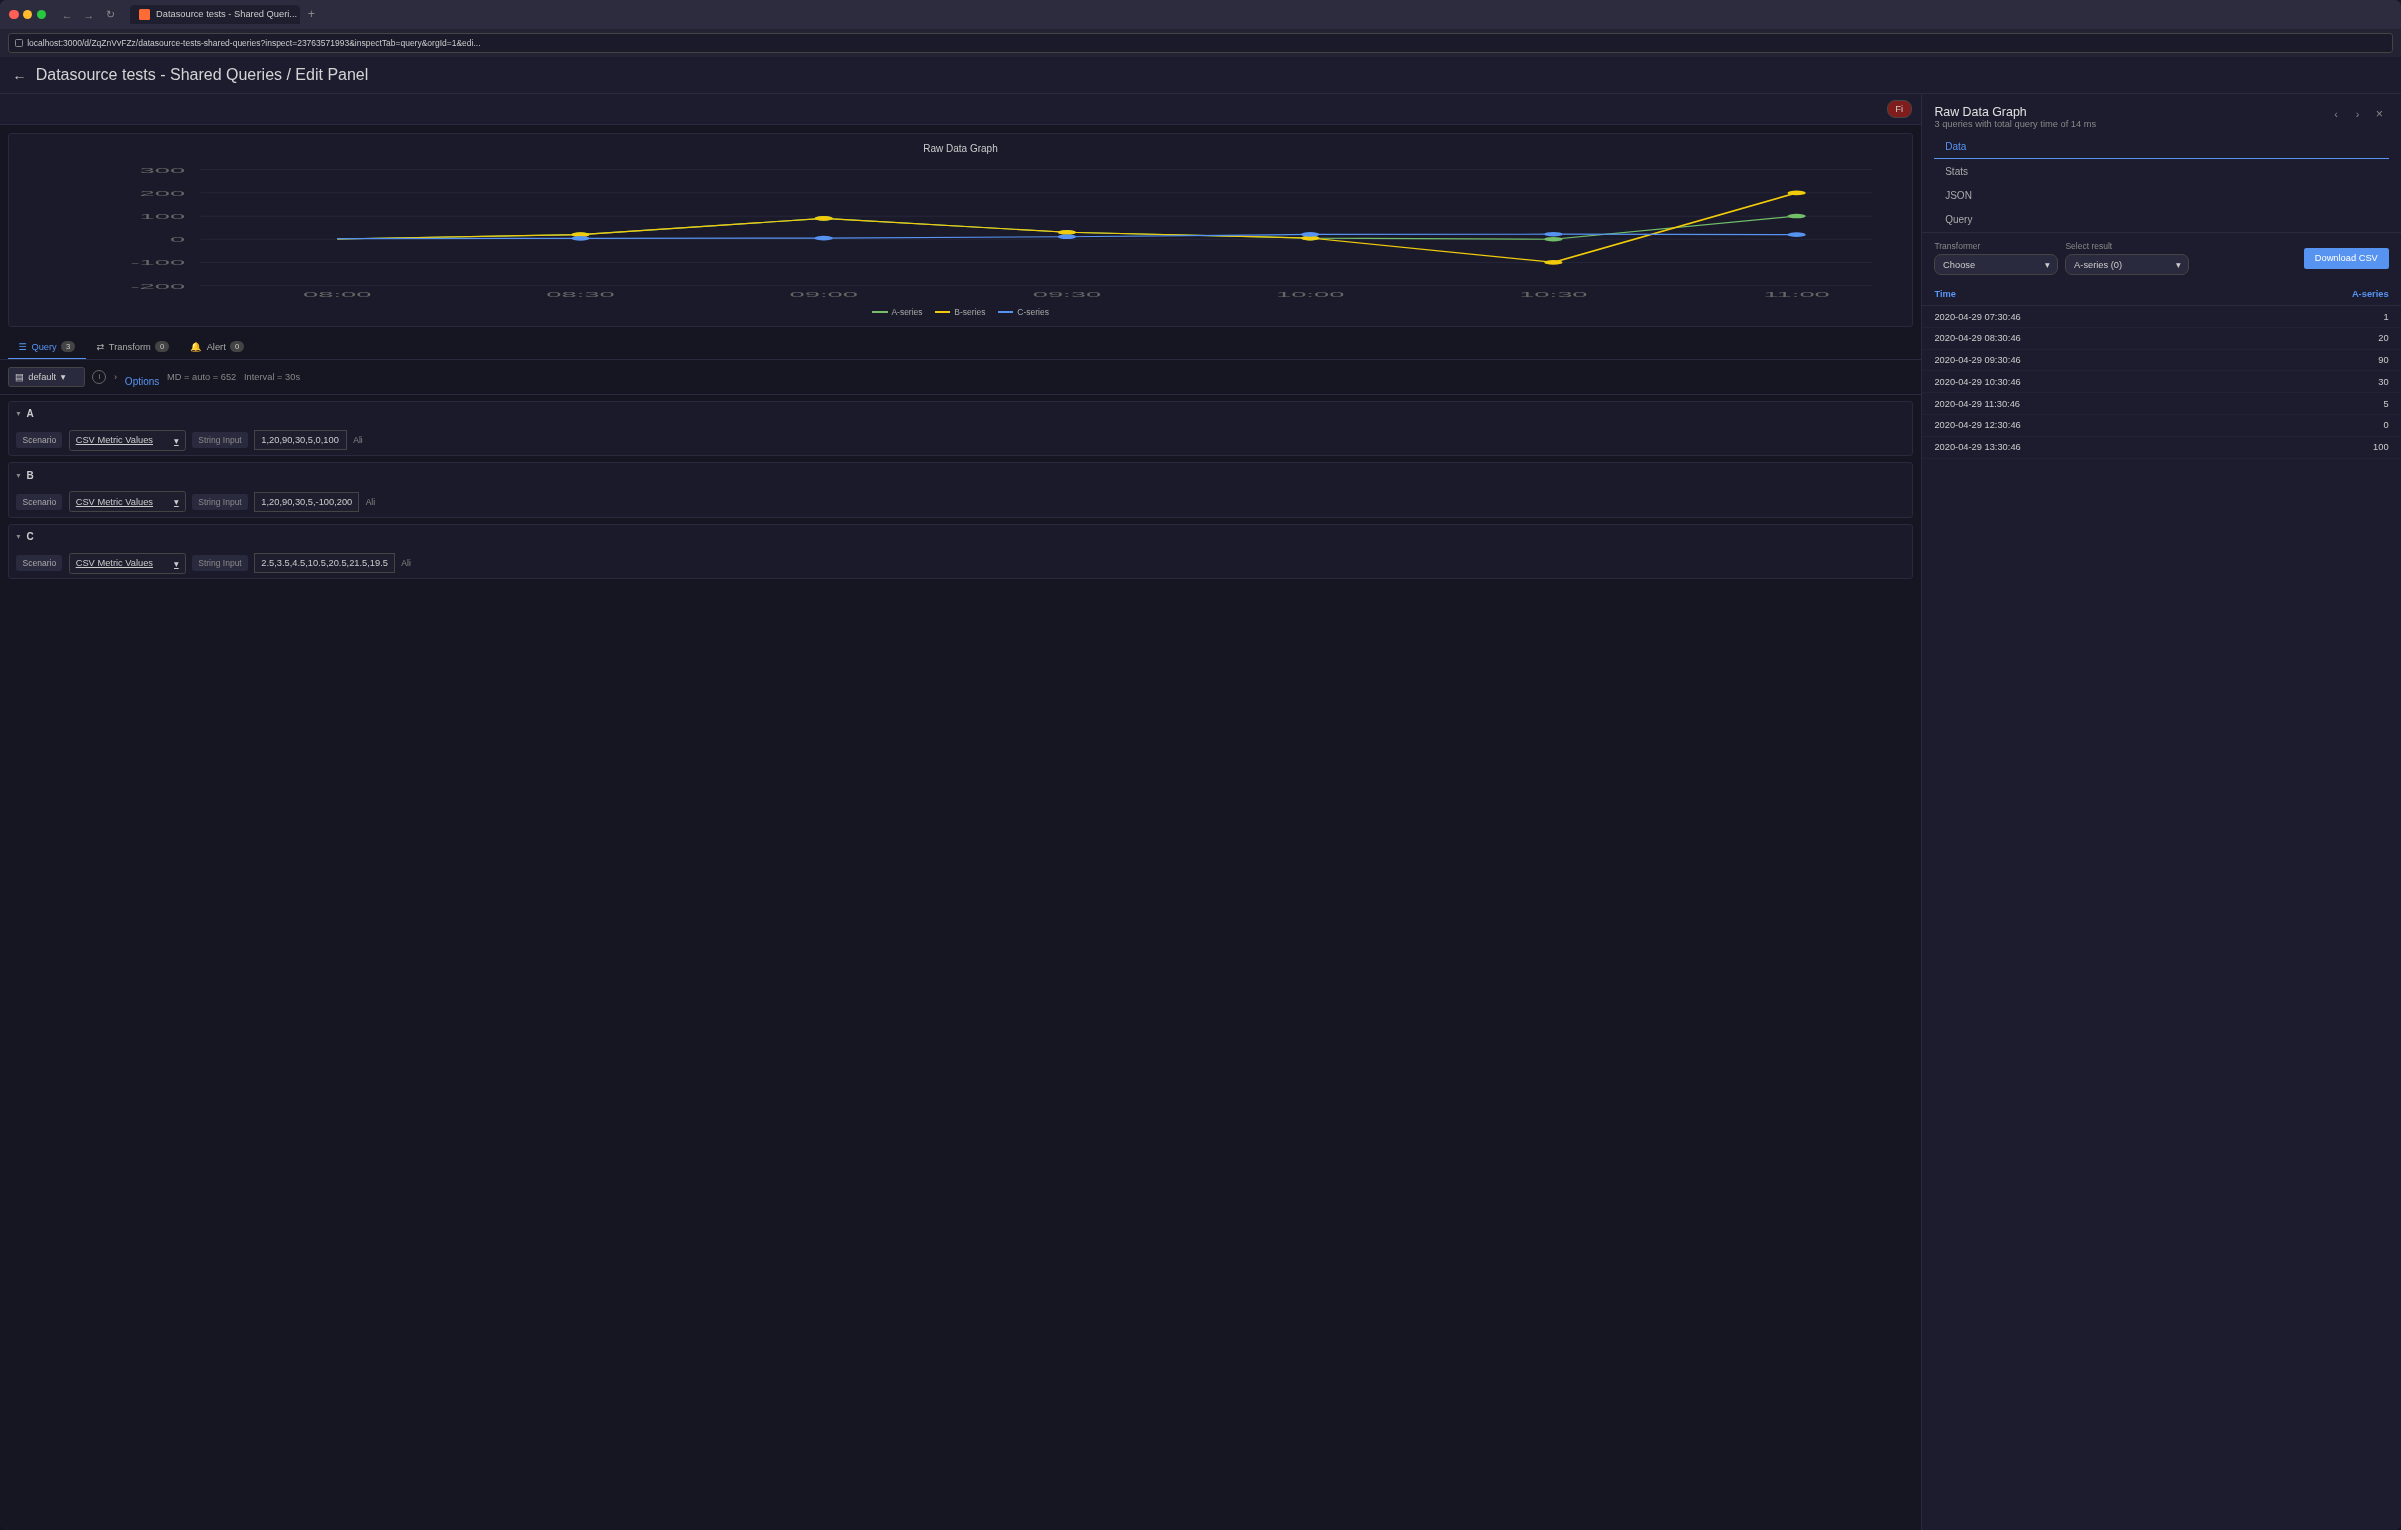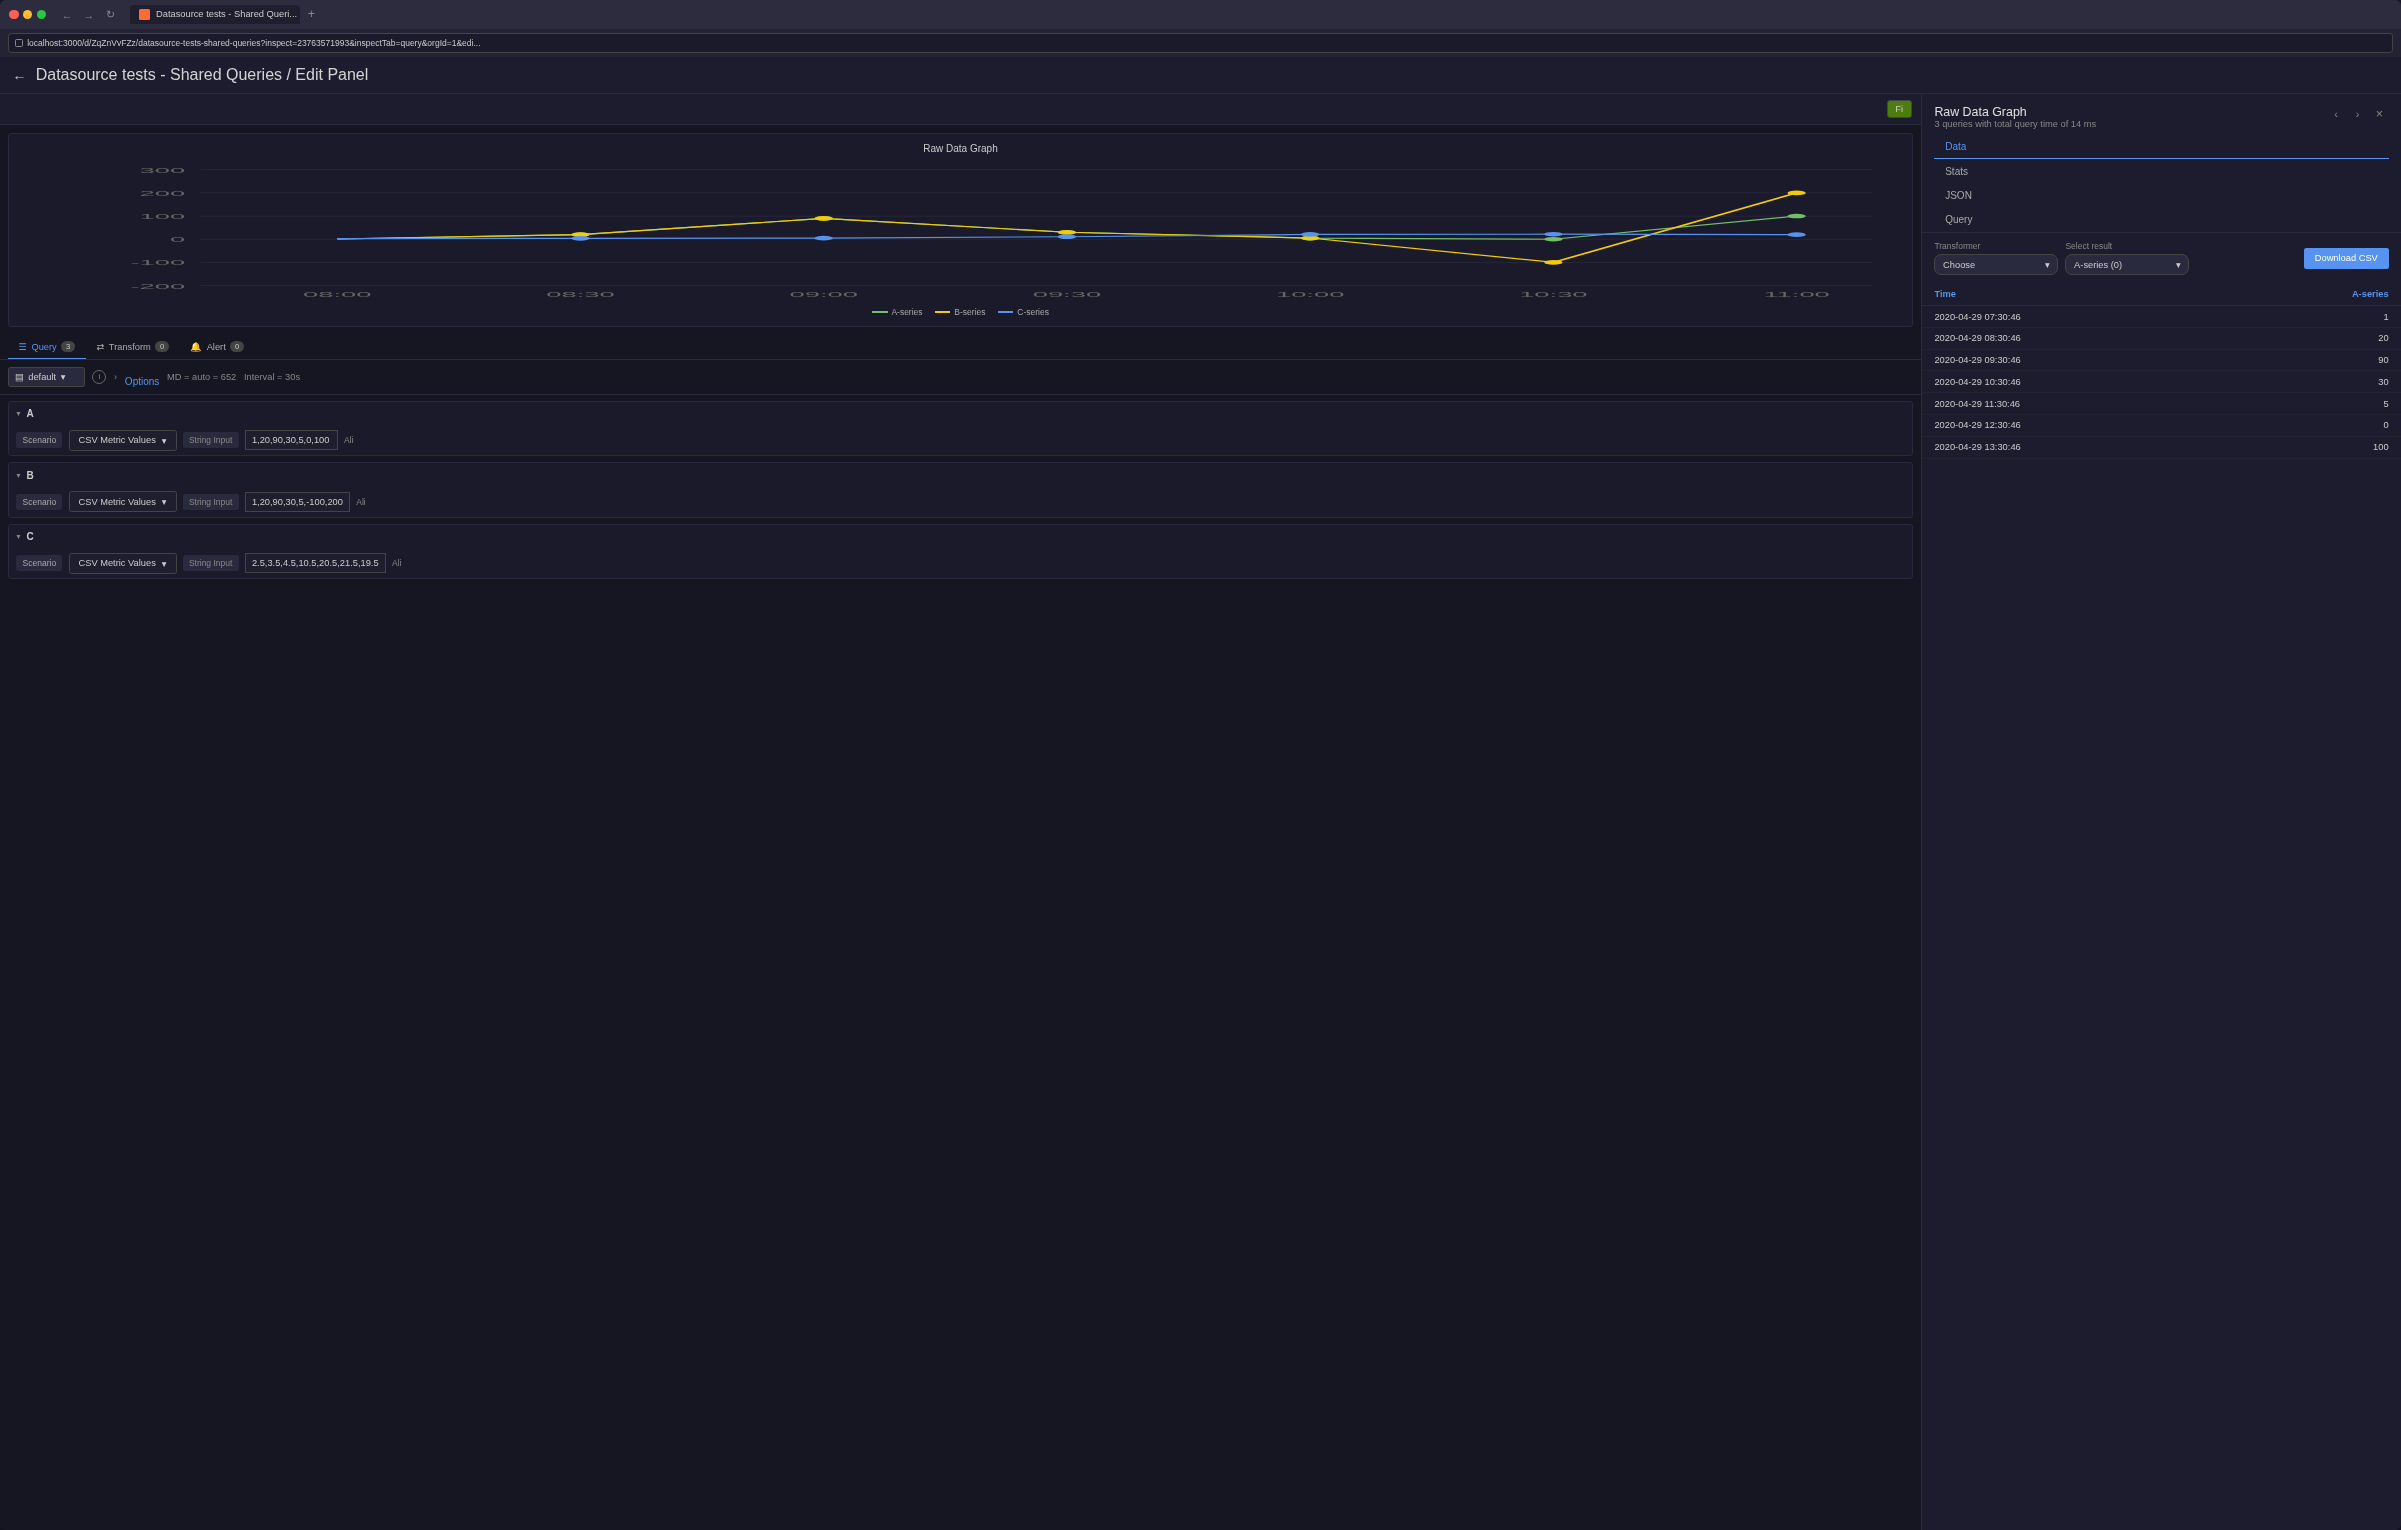--- a/index.html
+++ b/index.html
@@ -204,25 +204,25 @@
       background: #1c1c2e;
       display: flex;
       align-items: center;
       justify-content: flex-end;
       padding: 0 9.3px;
       border-bottom: 0.8px solid #2a2a3e;
       flex-shrink: 0;
     }
 
     .toolbar-btn {
-      background: #4d7c0f;
+      background: #7f1d1d;
       border: 0.8px solid #444;
       color: #ccc;
       padding: 3.1px 7.7px;
-      border-radius: 3px;
+      border-radius: 8px;
       font-size: 9.3px;
       cursor: pointer;
     }
 
     
     .chart-container {
       background: #1a1a2a;
       border: 0.8px solid #2a2a3e;
       margin: 7.7px;
       border-radius: 3.1px;
@@ -401,22 +401,23 @@
     .metric-select {
       background: #1e1e2e;
       border: 0.8px solid #444;
       color: #ccc;
       padding: 3.9px 6.2px;
       border-radius: 2.3px;
       font-size: 9.3px;
       min-width: 108px;
       display: flex;
       align-items: center;
-      justify-content: center;
-      gap: 6px;
+      justify-content: flex-start;
+      gap: 21px;
+      text-decoration: underline;
     }
 
     .string-input-label {
       color: #888;
       font-size: 8.5px;
       background: #2a2a3e;
       padding: 3.1px 6.2px;
       border-radius: 2.3px;
     }
 

